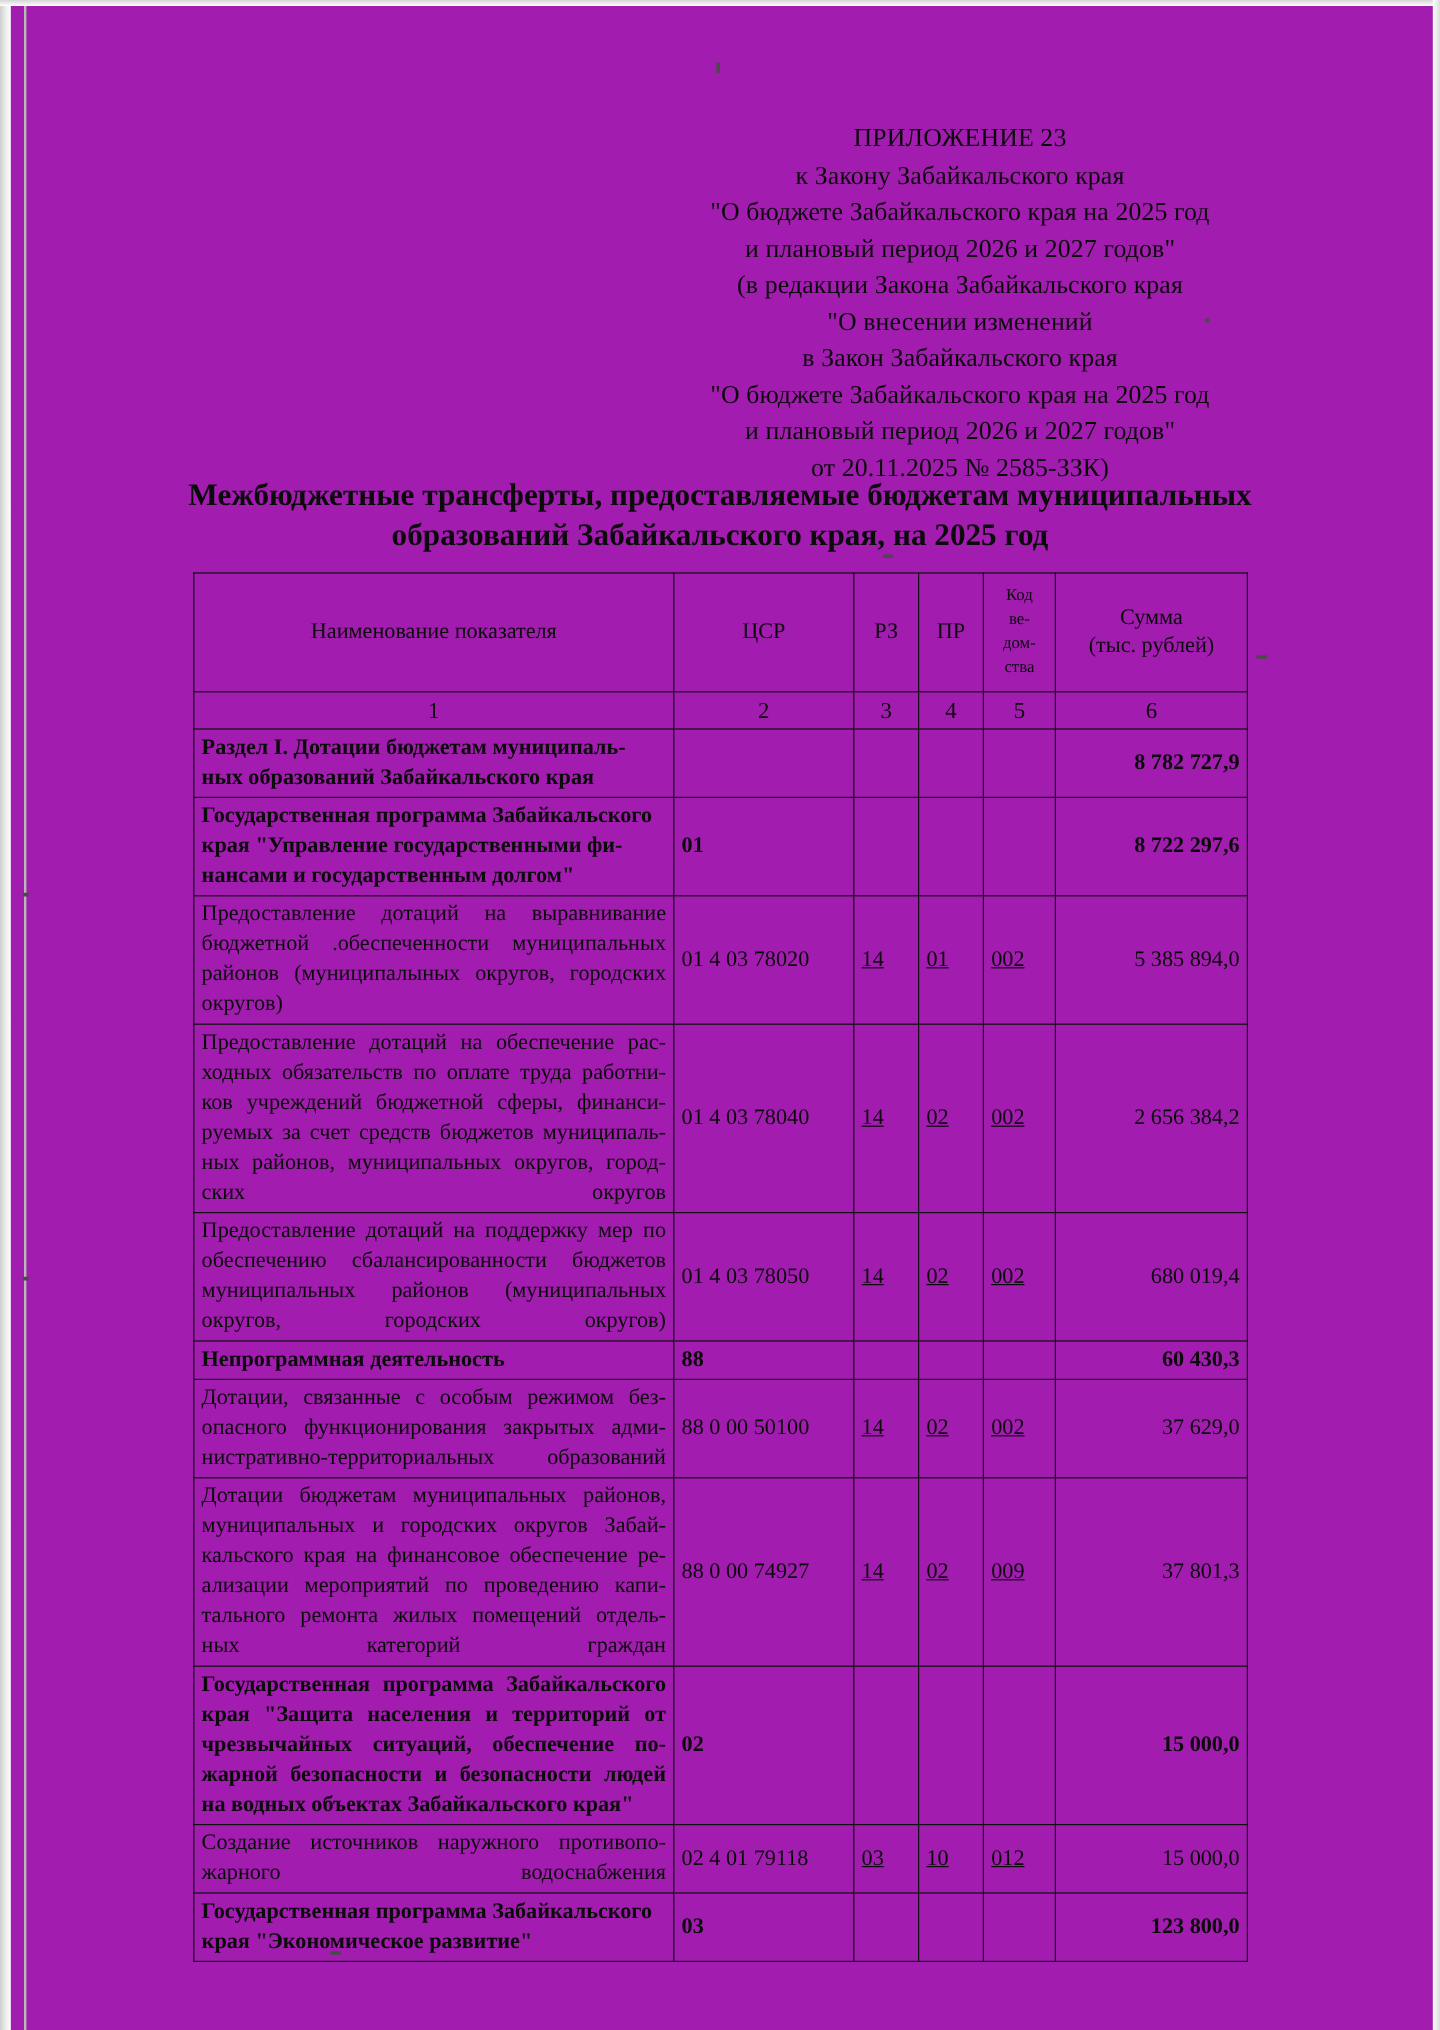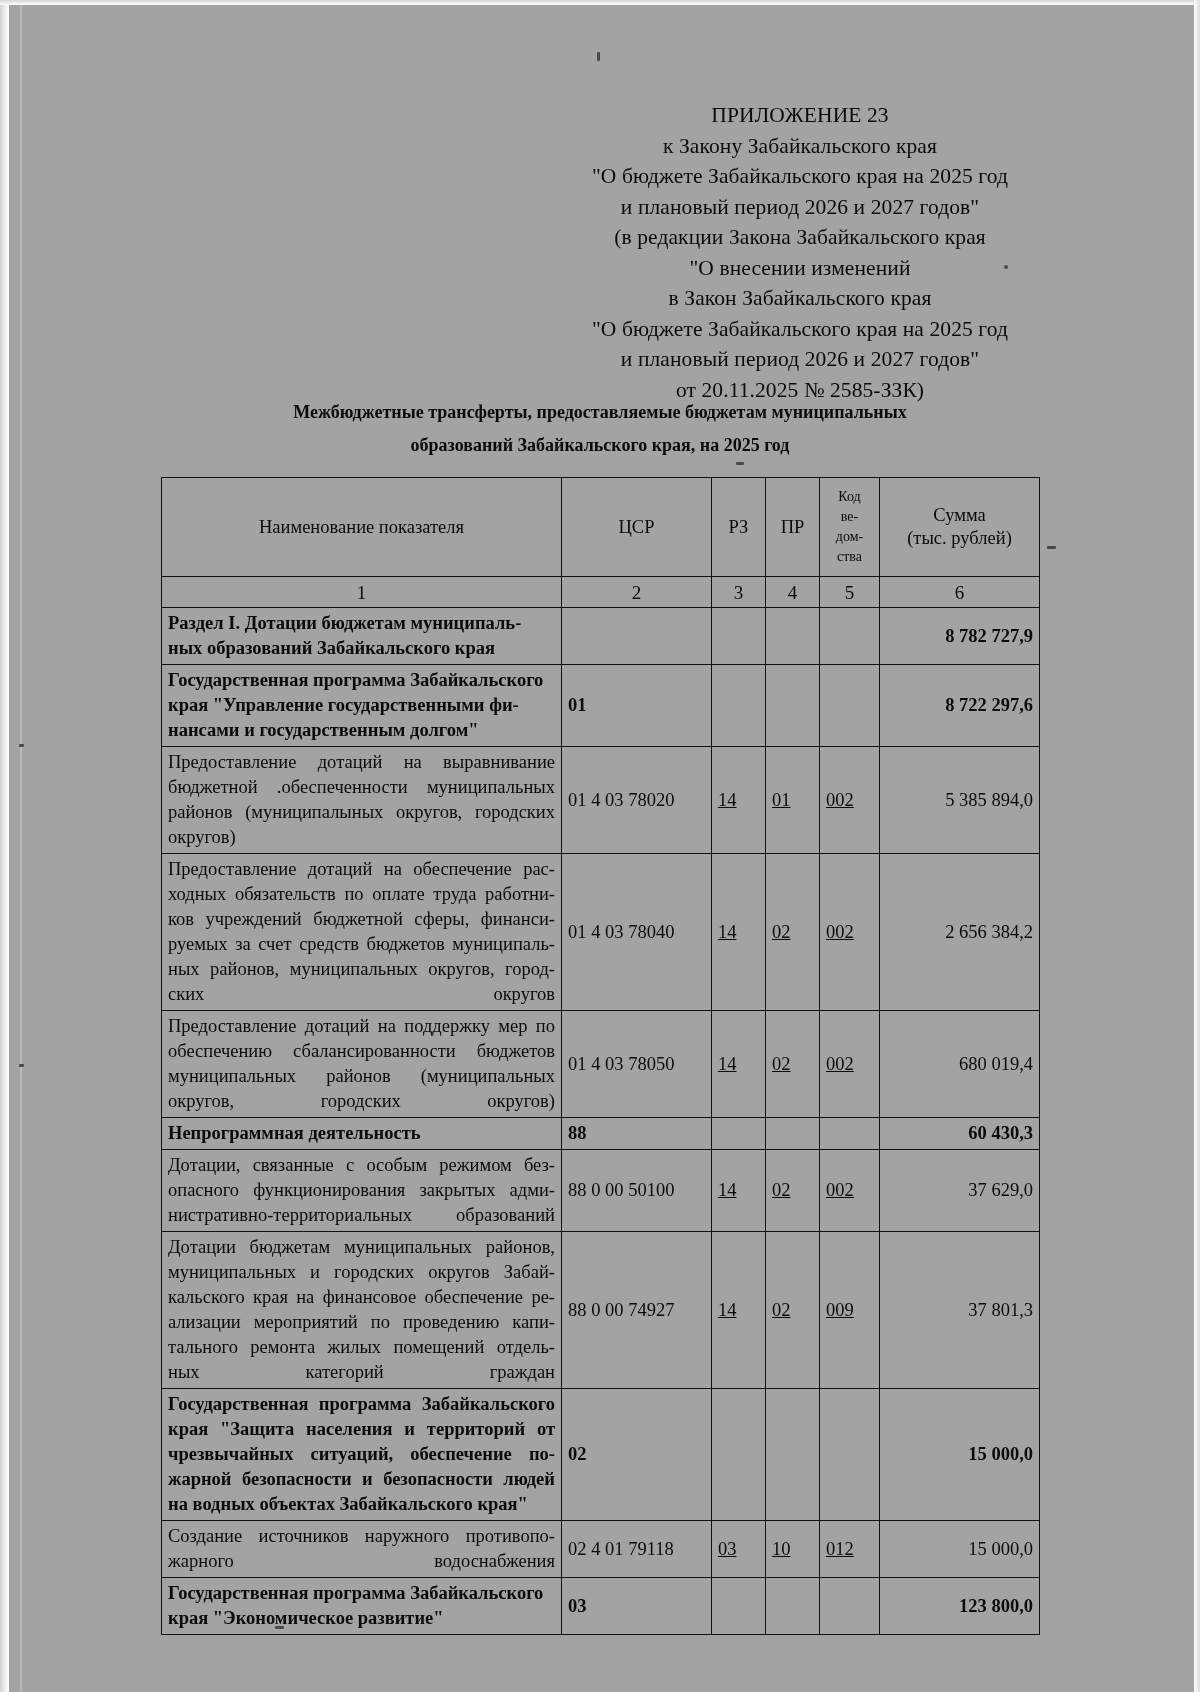--- a/index.html
+++ b/index.html
@@ -10,21 +10,21 @@
   }
   body {
     font-family: "Liberation Serif", "DejaVu Serif", serif;
     color: #0b0b0b;
   }
   .page {
     position: relative;
     width: 1200px;
     height: 1692px;
     margin: 0 auto;
-    background: #a3a3a3;
+    background: #a21caf;
     overflow: hidden;
   }
 
   
   .scan-edge-left {
     position: absolute;
     left: 0; top: 0;
     width: 9px; height: 1692px;
     background: linear-gradient(90deg, #cfcfcf 0%, #e9e9e9 45%, #ffffff 100%);
   }
@@ -65,21 +65,21 @@
   }
   .doc-header div { white-space: nowrap; }
 
   
   .doc-title {
     position: absolute;
     left: 150px;
     top: 396px;
     width: 900px;
     text-align: center;
-    font-size: 18px;
+    font-size: 26px;
     font-weight: bold;
     line-height: 33px;
   }
 
   
   .tbl-wrap {
     position: absolute;
     left: 161px;
     top: 477px;
     width: 878px;

